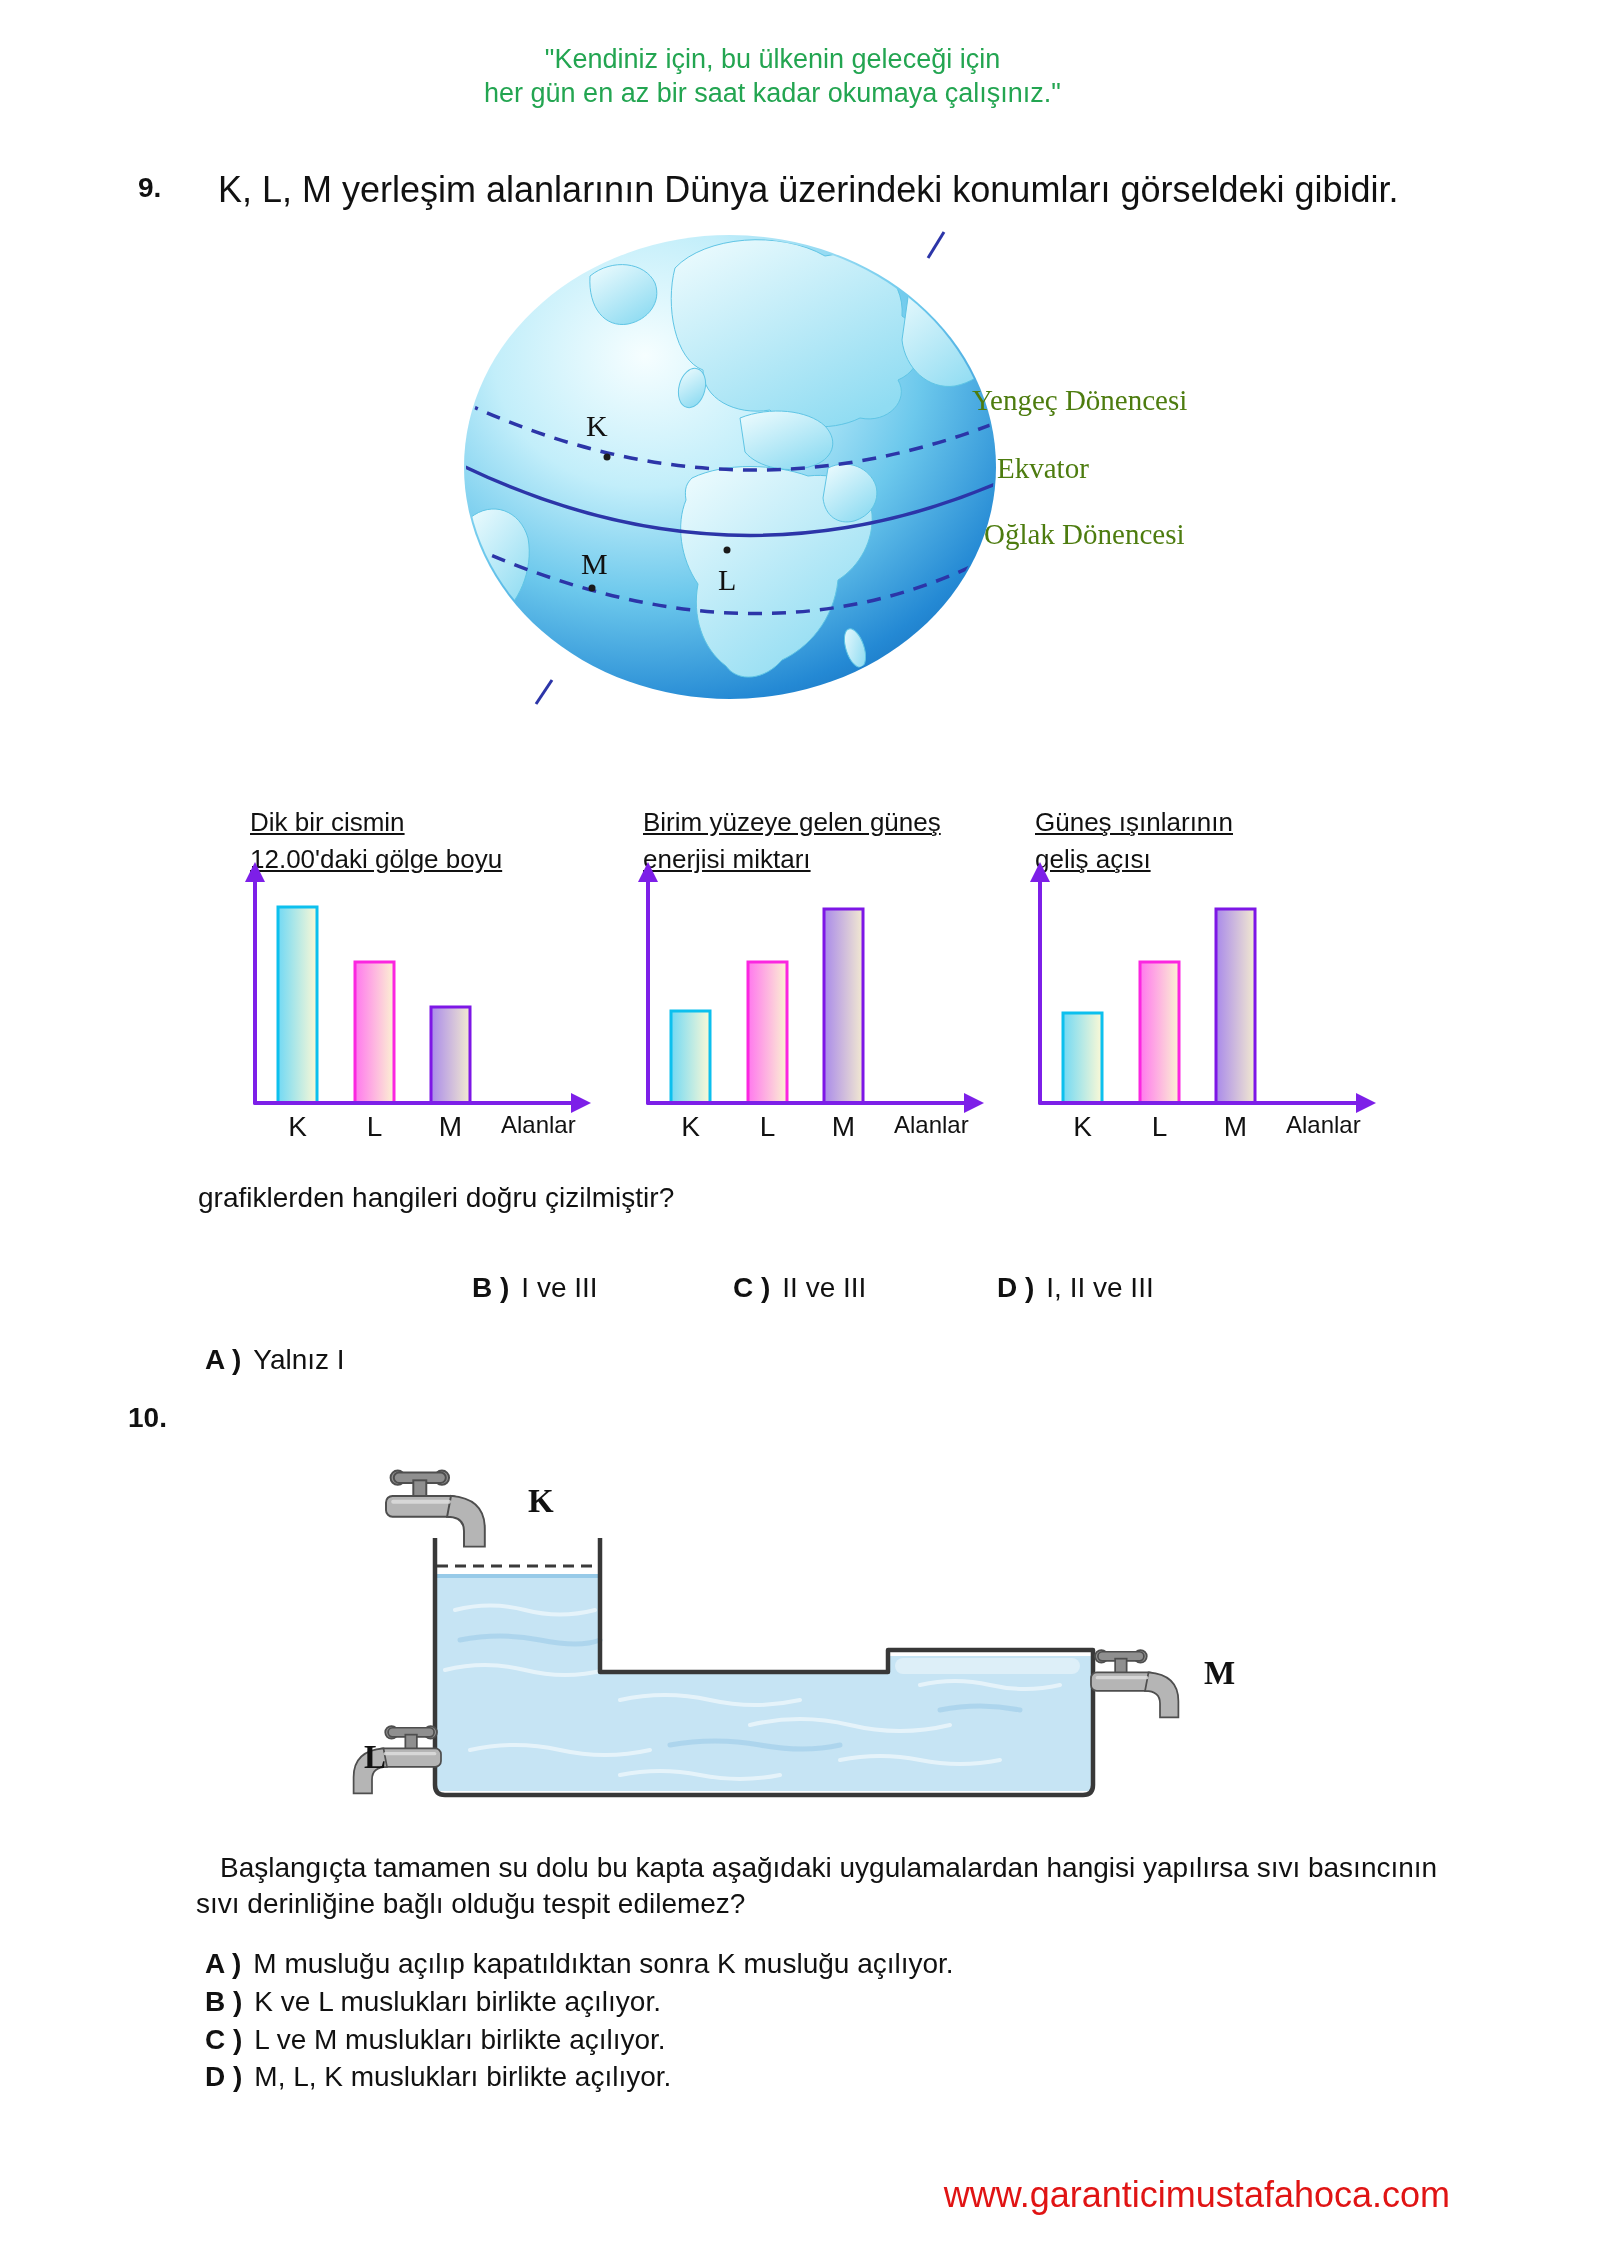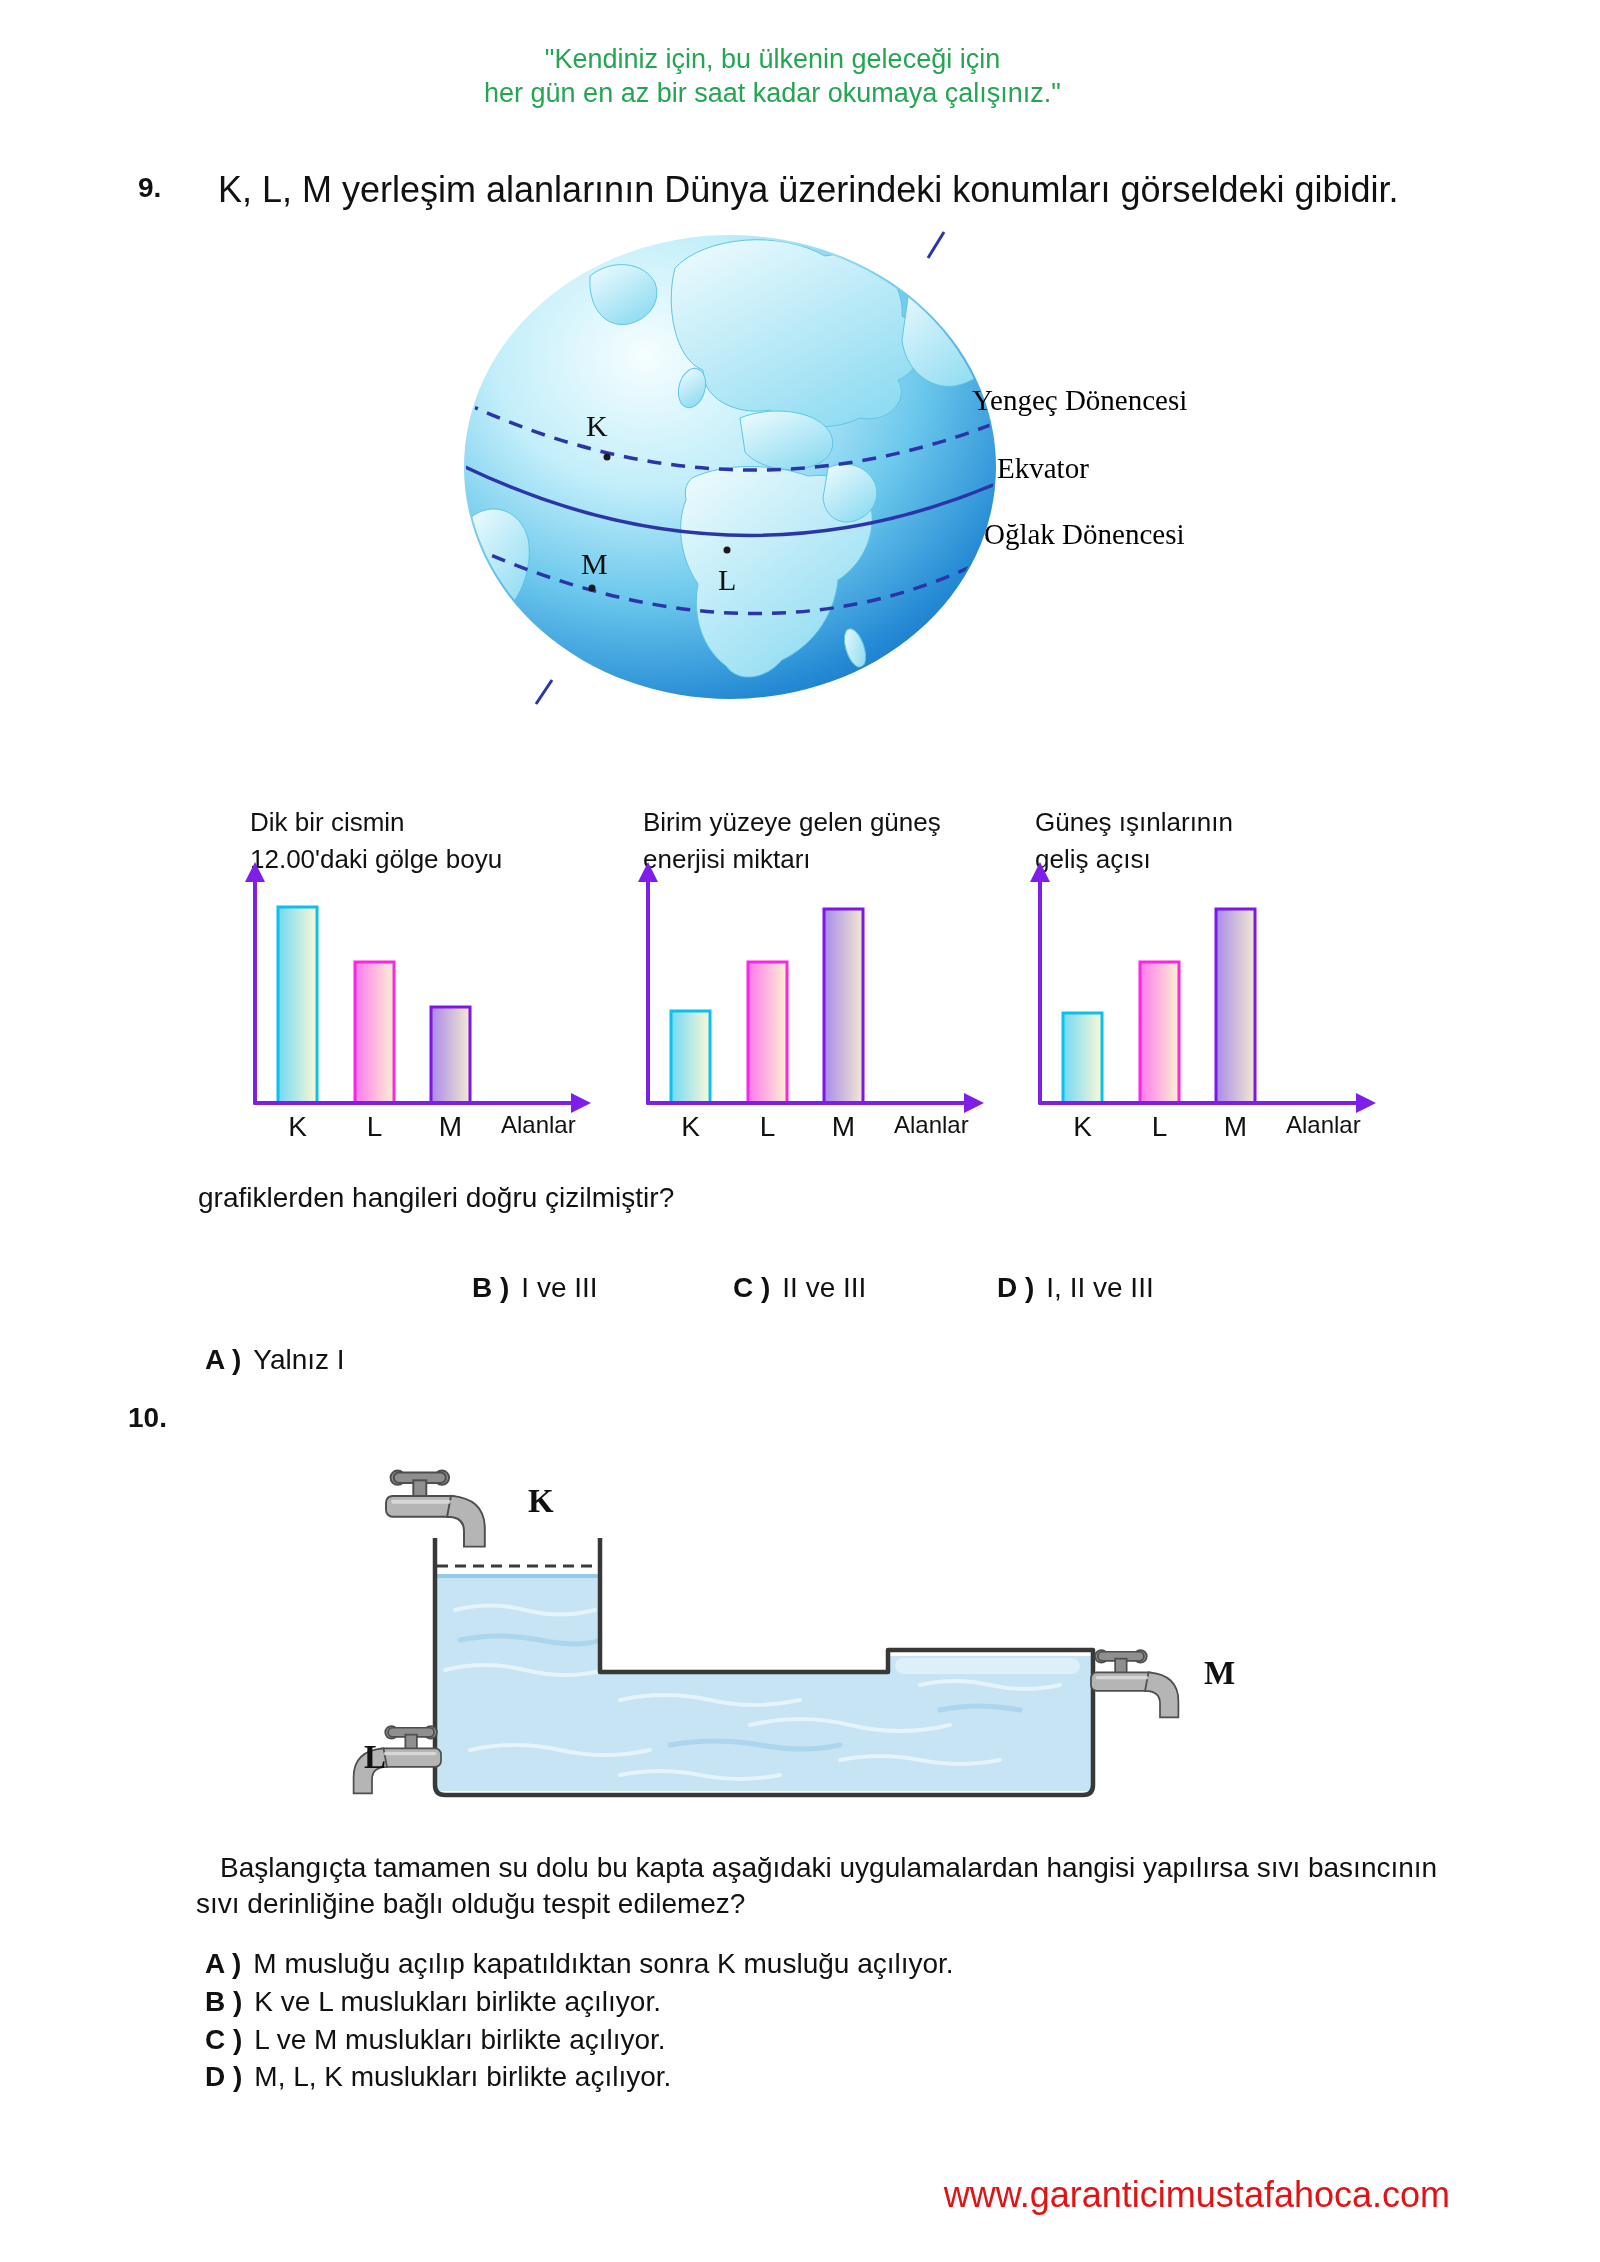--- a/index.html
+++ b/index.html
@@ -7,30 +7,30 @@
         font-family:"Liberation Sans",sans-serif;color:#111;overflow:hidden;}
   .abs{position:absolute;}
   .quote{position:absolute;left:0;top:42px;width:1545px;text-align:center;
          font-size:27px;line-height:34px;color:#23a551;}
   .qnum{position:absolute;font-weight:bold;font-size:28px;}
   .qstem{position:absolute;font-size:36px;line-height:36px;white-space:nowrap;}
   .qpara{position:absolute;font-size:28px;line-height:36px;text-indent:24px;}
   .qline{position:absolute;font-size:28px;}
   .opt{position:absolute;font-size:28px;white-space:nowrap;}
   .opt .letter{font-weight:bold;margin-right:12px;}
-  .chart-title{position:absolute;font-size:26px;line-height:37px;}
+  .chart-title{position:absolute;font-size:26px;line-height:37px;text-decoration:underline;}
   svg.chart{position:absolute;}
   .axis{stroke:#7d1fe8;stroke-width:4;stroke-linecap:round;}
   .bar{stroke-width:3;}
   .bar-0{fill:url(#gk);stroke:#0cc0ee;}
   .bar-1{fill:url(#gl);stroke:#fb26e0;}
   .bar-2{fill:url(#gm);stroke:#7d16e6;}
   text.cat{font:28px "Liberation Sans",sans-serif;text-anchor:middle;fill:#111;}
   text.xlab{font:24px "Liberation Sans",sans-serif;fill:#111;}
-  .globe-lab{position:absolute;font-family:"Liberation Serif",serif;font-size:29px;color:#000000;}
+  .globe-lab{position:absolute;font-family:"Liberation Serif",serif;font-size:29px;color:#4d7c0f;}
   .globe-letter{font:30px "Liberation Serif",serif;fill:#111;}
   .lat{stroke:#2c35a8;stroke-width:3.5;fill:none;}
   .tick{stroke:#2c35a8;stroke-width:3;}
   .land{fill:url(#lg);stroke:#5fc4e4;stroke-width:1;}
   .vessel{fill:none;stroke:#383838;stroke-width:4.5;stroke-linejoin:round;}
   .water{fill:#c6e4f4;}
   .streak-w{stroke:#ffffff;stroke-width:4;fill:none;opacity:.55;stroke-linecap:round;}
   .streak-d{stroke:#9dcbe8;stroke-width:5;fill:none;opacity:.6;stroke-linecap:round;}
   .tank-lab{font:bold 33px "Liberation Serif",serif;fill:#111;}
   .fc-ear,.fc-bar,.fc-stem{fill:#8f8f8f;stroke:#4e4e4e;stroke-width:1.5;}

